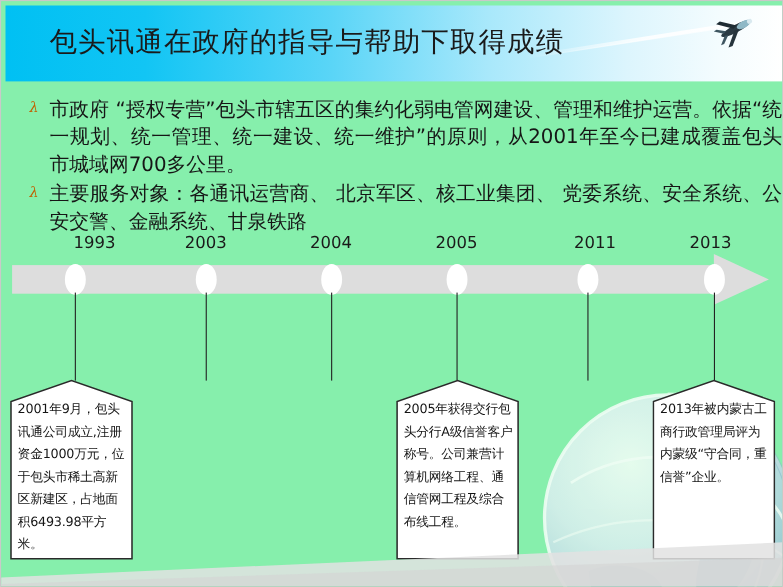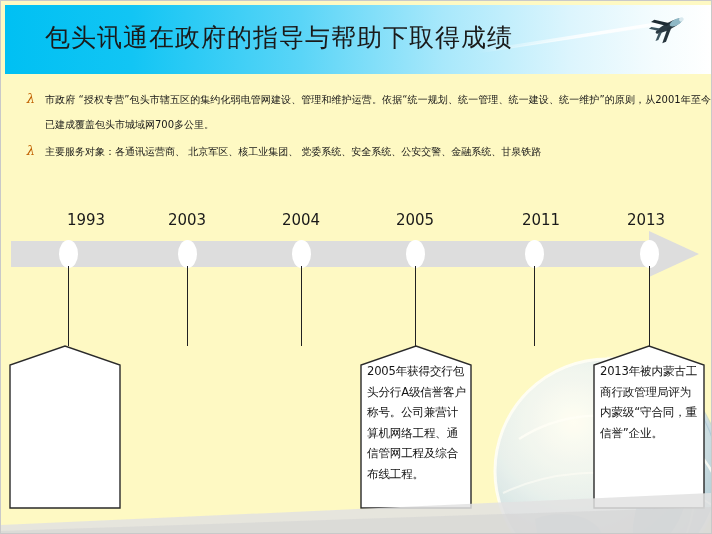--- a/index.html
+++ b/index.html
@@ -8,21 +8,21 @@
     background: #ffffff;
   }
   body {
     font-family: "DejaVu Sans", "Liberation Sans", sans-serif;
   }
   #slide {
     position: relative;
     width: 712px;
     height: 534px;
     overflow: hidden;
-    background: #fef9c3;
+    background: #86efac;
     border: 1px solid #c9c9c9;
     box-sizing: border-box;
   }
 
   
   #title-band {
     position: absolute;
     left: 4px;
     top: 4px;
     width: 706px;
@@ -81,21 +81,21 @@
     text-align: right;
     padding-right: 10px;
     color: #c06000;
     font-size: 13px;
     font-style: italic;
     font-family: "DejaVu Serif", "Liberation Serif", serif;
     line-height: 24px;
   }
   .bullet-text {
     flex: 1 1 auto;
-    font-size: 10px;
+    font-size: 18px;
     color: #161616;
     line-height: 25px;
     padding-right: 2px;
     text-align: justify;
   }
 
   
   #timeline {
     position: absolute;
     left: 0;
@@ -305,20 +305,21 @@
     <path d="M186,206 C196,200 210,204 212,214 C214,224 202,230 192,226 C184,222 180,212 186,206 Z" fill="#6c9ec6" opacity="0.7"></path>
     <path d="M118,16 A112,112 0 0 1 230,128" fill="none" stroke="url(#lg)" stroke-width="5" opacity="0.55"></path>
   </svg>
 
   <div id="boxes">
 
     <div class="callout" style="left:8px">
       <svg class="callout-shape" viewBox="0 0 112 166" preserveAspectRatio="none">
         <path d="M1,165 L1,22 L56,3 L111,22 L111,165 Z" fill="#ffffff" stroke="#2a2a2a" stroke-width="1.4"></path>
       </svg>
+      <div class="callout-body">2001年9月，包头讯通公司成立,注册资金1000万元，位于包头市稀土高新区新建区，占地面积6493.98平方米。</div>
     </div>
 
 
 
     <div class="callout" style="left:359px">
       <svg class="callout-shape" viewBox="0 0 112 166" preserveAspectRatio="none">
         <path d="M1,165 L1,22 L56,3 L111,22 L111,165 Z" fill="#ffffff" stroke="#2a2a2a" stroke-width="1.4"></path>
       </svg>
       <div class="callout-body">2005年获得交行包头分行A级信誉客户称号。公司兼营计算机网络工程、通信管网工程及综合布线工程。</div>
     </div>

